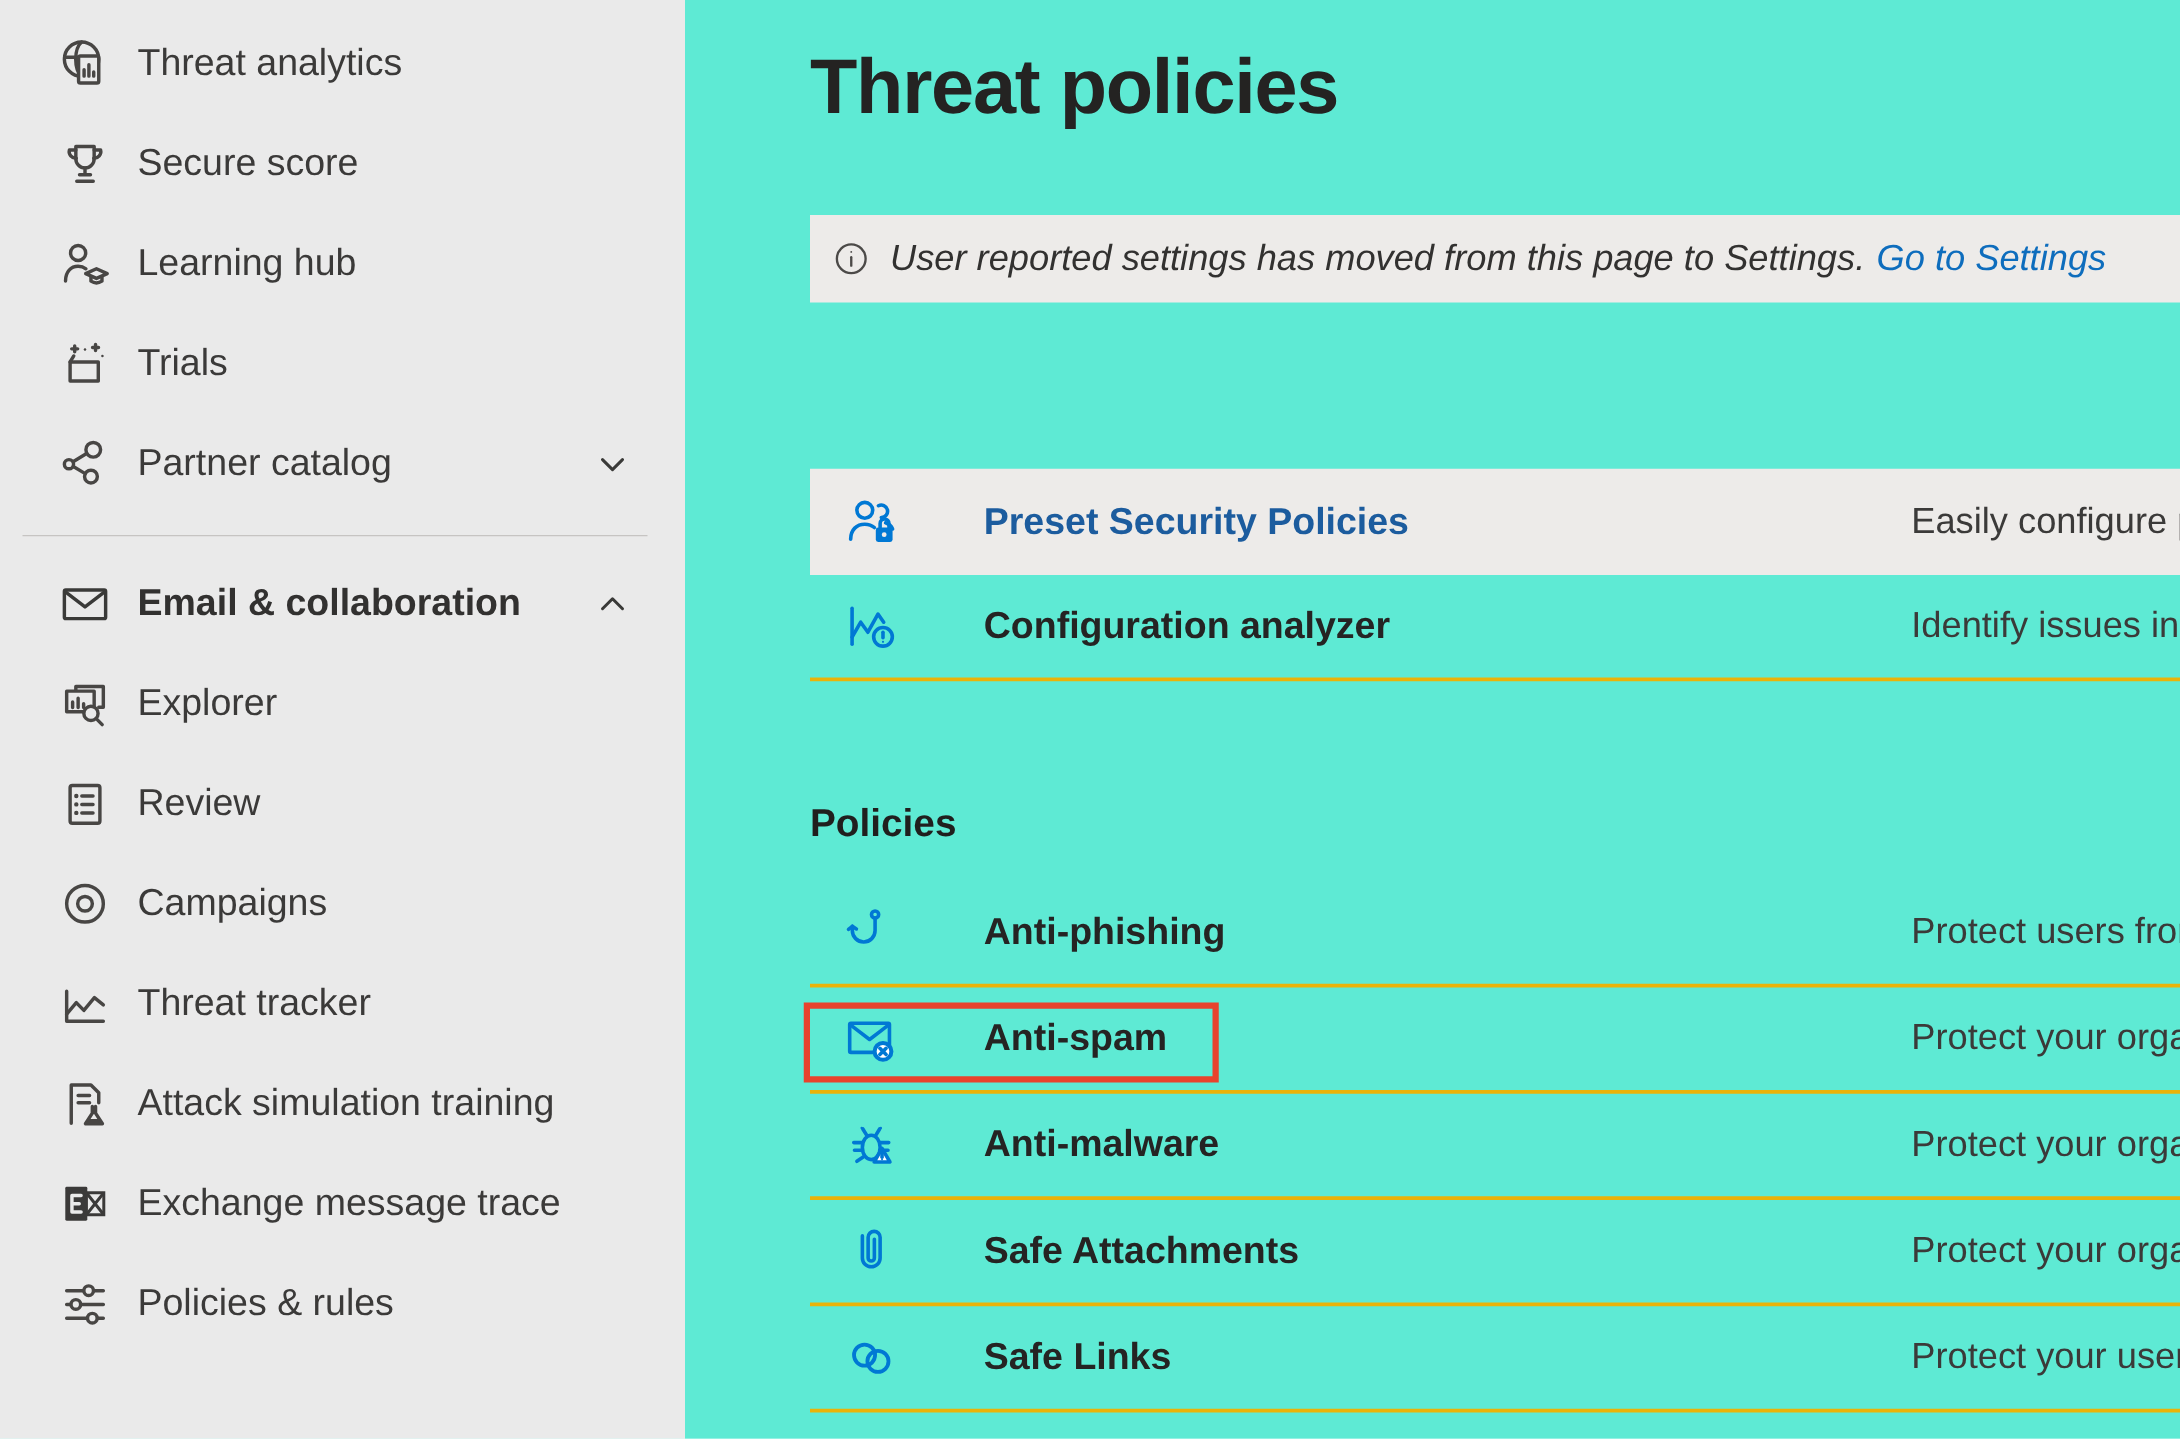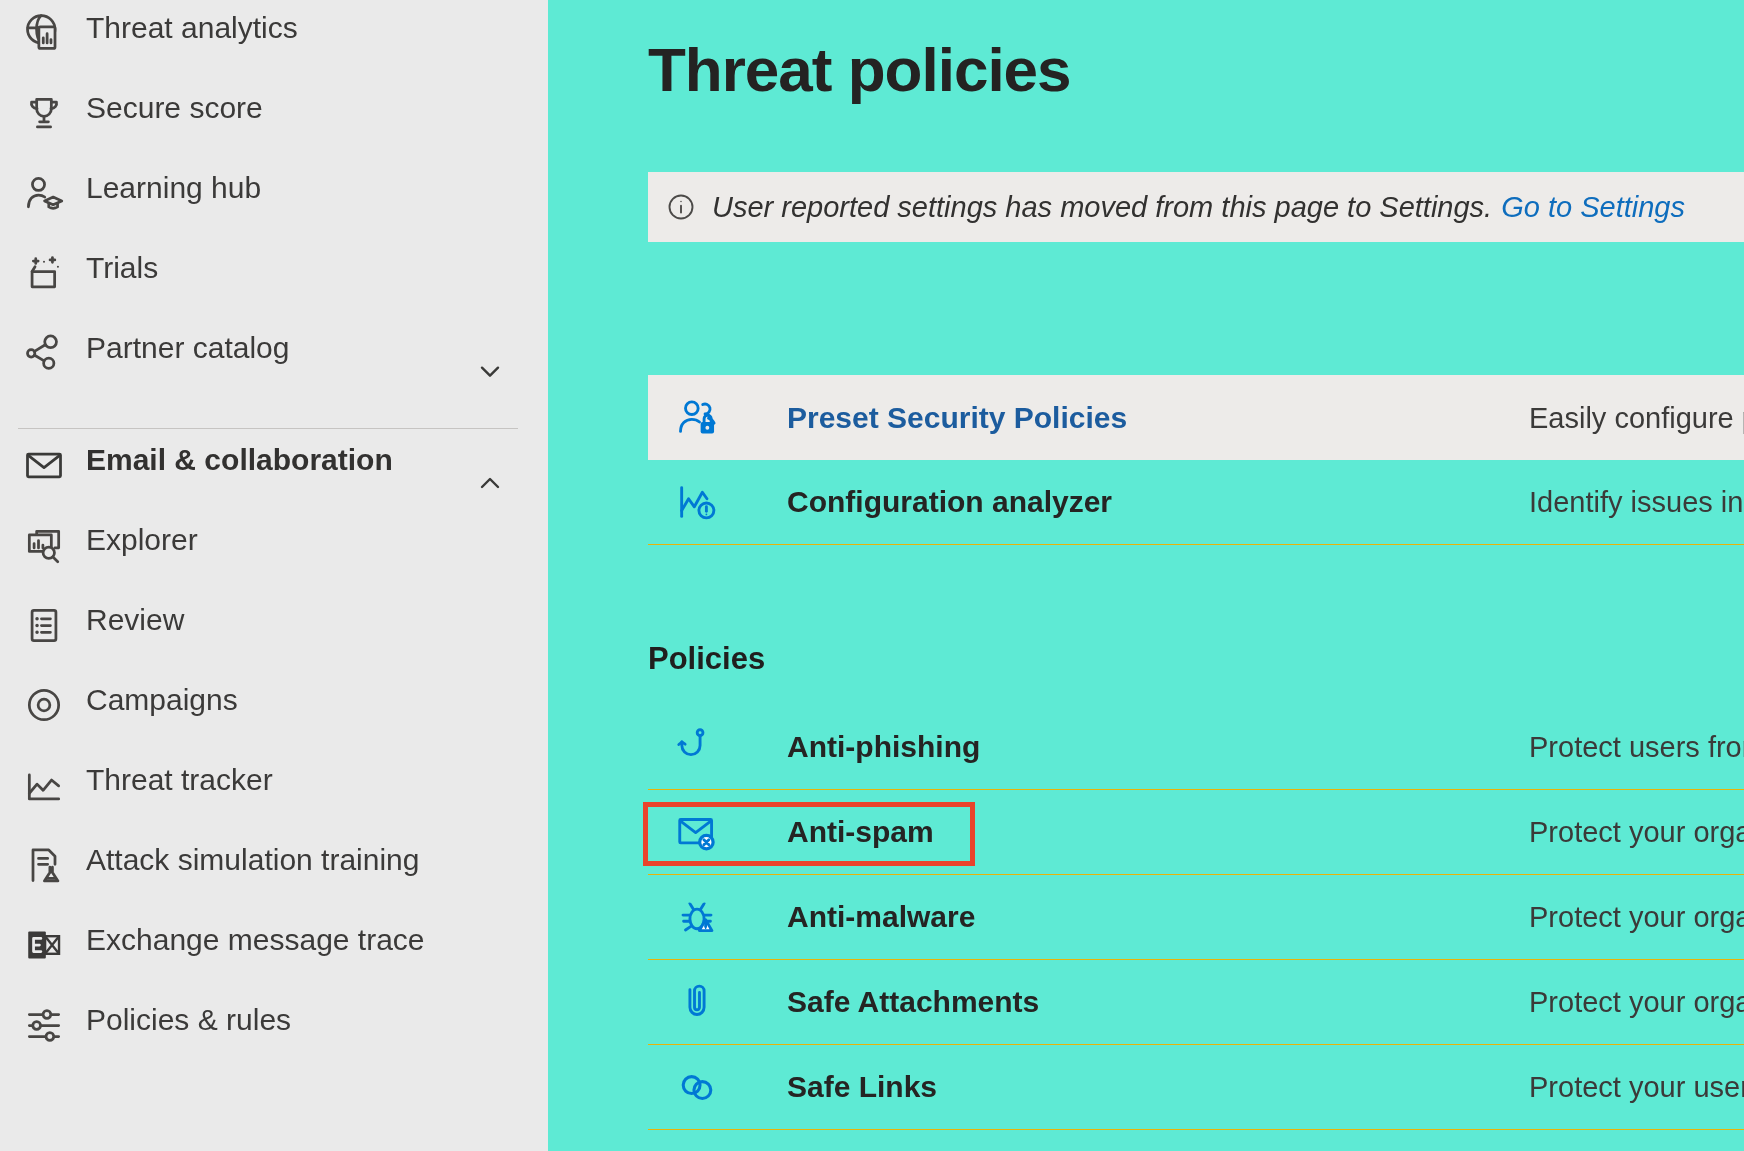--- a/index.html
+++ b/index.html
@@ -6,21 +6,21 @@
   body{
     width:1744px;height:1151px;overflow:hidden;position:relative;
     background:#ffffff;font-family:"Liberation Sans",sans-serif;
     -webkit-font-smoothing:antialiased;
   }
   
   .sidebar{
     position:absolute;left:0;top:0;width:548px;height:1151px;
     background:#eaeaea;box-sizing:border-box;padding-top:11px;overflow:hidden;
   }
-  .nav-item{position:relative;height:80px;display:flex;cursor:pointer;}
+  .nav-item{position:relative;height:80px;display:flex;align-items:center;cursor:pointer;padding-left:24px;}
   .nav-icon{width:44px;height:44px;margin-left:22px;flex:none;display:flex;align-items:center;justify-content:center;}
   .nav-icon svg{width:44px;height:44px;display:block;}
   .nav-label{margin-left:20px;font-size:30px;color:#3b3a39;white-space:nowrap;}
   .nav-item.group .nav-label{font-weight:700;color:#323130;}
   .nav-chevron{position:absolute;left:474px;top:50%;transform:translateY(-50%);width:32px;height:32px;}
   .nav-divider{height:1px;background:#c6c4c2;margin:17px 30px 14px 18px;}
   
   .main{position:absolute;left:548px;top:0;right:0;bottom:0;background:#5eead4;}
   .page-title{position:absolute;left:100px;top:34px;margin:0;font-size:62px;font-weight:700;
     color:#242322;letter-spacing:-1px;white-space:nowrap;}
@@ -31,21 +31,21 @@
   .banner-text{margin-left:16px;font-size:29px;color:#323130;white-space:nowrap;}
   .banner-link{margin-left:9px;font-size:29px;color:#0e6dbd;cursor:pointer;text-decoration:none;white-space:nowrap;text-align:center;}
   .section-heading{position:absolute;left:100px;margin:0;font-size:31px;font-weight:700;color:#201f1e;white-space:nowrap;}
   .heading-templated{top:304px;}
   .heading-policies{top:641px;}
   .rows{position:absolute;left:100px;right:0;}
   .rows-templated{top:375px;}
   .rows-policies{top:705px;}
   .prow{position:relative;height:85px;display:flex;align-items:center;box-sizing:border-box;cursor:pointer;}
   .prow.hovered{background:#edebe9;}
-  .prow.bordered{border-bottom:1px solid #eab308;text-align:center;}
+  .prow.bordered{border-bottom:3px solid #eab308;text-align:center;}
   .row-icon{width:46px;height:46px;margin-left:26px;flex:none;}
   .row-icon svg{width:46px;height:46px;display:block;}
   .row-label{margin-left:67px;font-size:30px;font-weight:700;color:#252423;white-space:nowrap;}
   .row-label.blue{color:#1c5c9e;}
   .row-desc{position:absolute;left:881px;top:50%;transform:translateY(-50%);
     font-size:29px;color:#3b3a39;white-space:nowrap;}
   .highlight-box{position:absolute;left:-5px;top:12px;width:332px;height:64px;
     border:5px solid #e8432c;box-sizing:border-box;pointer-events:none;}
 </style>
 </head>

